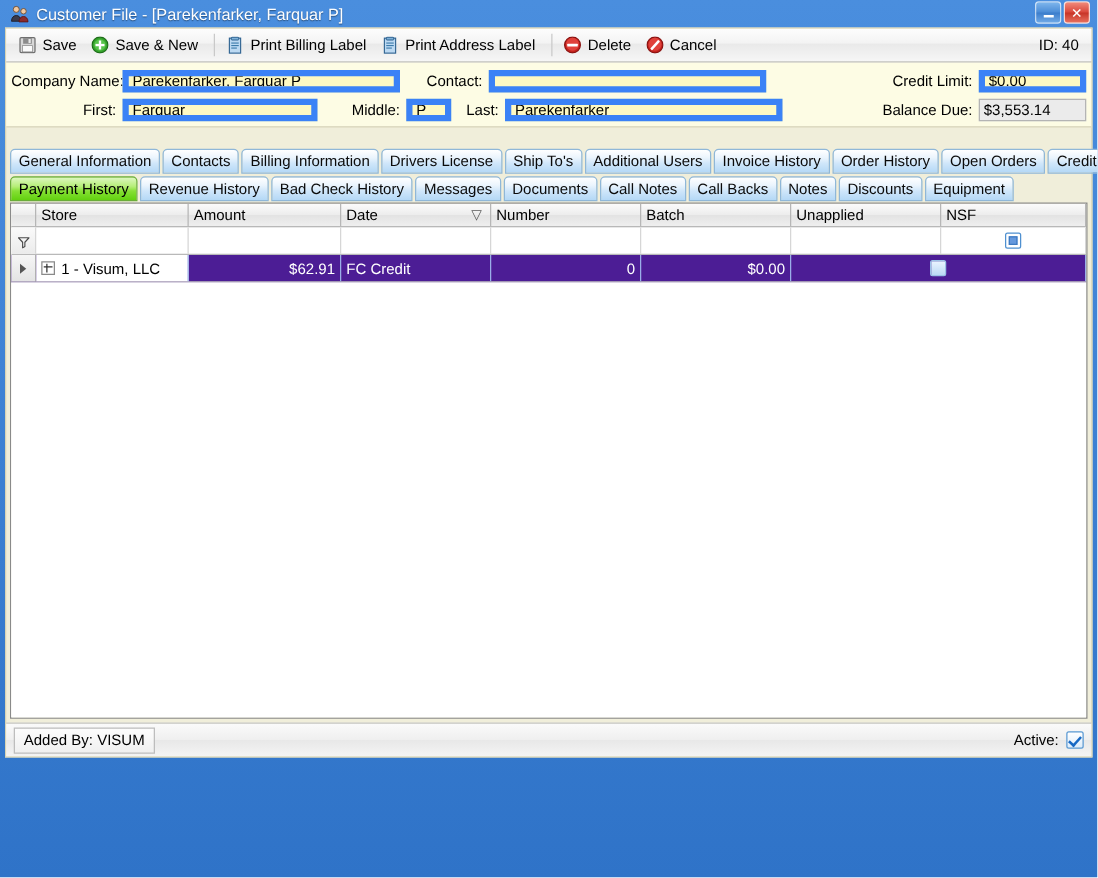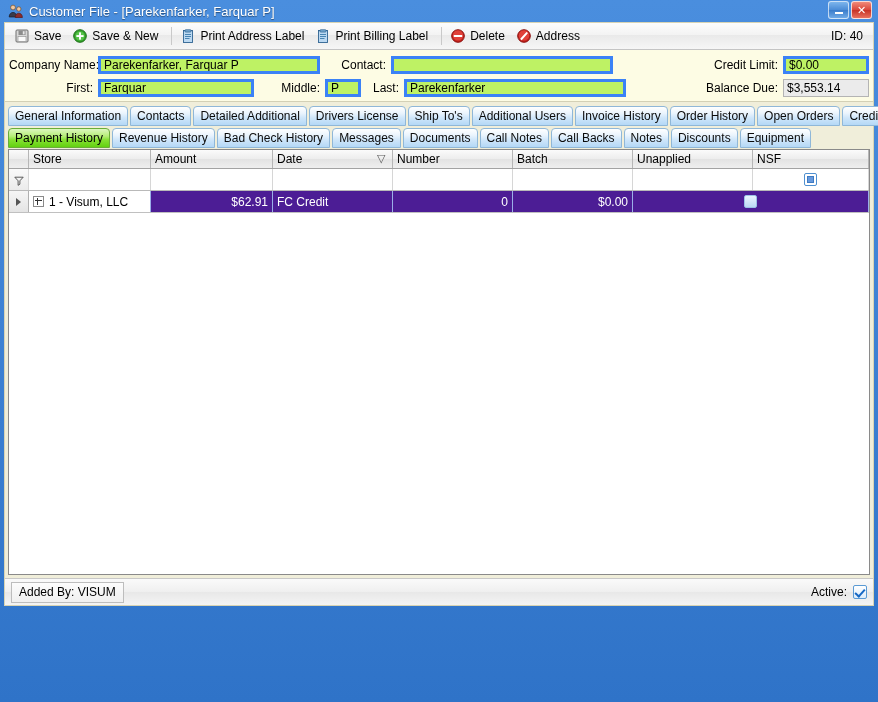--- a/index.html
+++ b/index.html
@@ -152,37 +152,37 @@
   .flabel {
     font-size: 12px;
     text-align: right;
     padding-right: 5px;
     white-space: nowrap;
     color: #000;
   }
   .finput {
     height: 18px;
     box-sizing: border-box;
-    border: 3px solid #3b82f6;
-    background: #bef264;
+    border: 5px solid #3b82f6;
+    background: #fef9c3;
     font-family: "Liberation Sans", sans-serif;
     font-size: 12px;
     padding: 1px 3px;
     color: #000;
     outline: none;
   }
   .finput.readonly {
     background: #ebebeb;
     border: 1px solid #b4b4b4;
   }
   .spacer-flex { flex: 1 1 auto; }
 
   
   .tabzone {
-    padding: 3px 3px 0 3px;
+    padding: 16px 3px 0 3px;
     flex: 0 0 auto;
   }
   .tabrow {
     display: flex;
     align-items: flex-end;
     gap: 2px;
     height: 21px;
   }
   .tabrow + .tabrow { margin-top: 1px; }
   .tab {
@@ -468,34 +468,34 @@
       <div class="tbtn">
         <span class="ico ico-doc">
           <svg width="14" height="15" viewBox="0 0 14 15">
             <rect x="2.5" y="1.5" width="9" height="12" fill="#bcd9f2" stroke="#2f6391" stroke-width="0.9"></rect>
             <rect x="4" y="0.8" width="6" height="2.2" rx="0.6" fill="#7fb1d8" stroke="#2f6391" stroke-width="0.8"></rect>
             <rect x="4" y="5" width="6" height="0.9" fill="#3d7cab"></rect>
             <rect x="4" y="7" width="6" height="0.9" fill="#3d7cab"></rect>
             <rect x="4" y="9" width="4.5" height="0.9" fill="#3d7cab"></rect>
           </svg>
         </span>
-        <span>Print Address Label</span>
+        <span>Print Billing Label</span>
       </div>
 
       <div class="tbtn">
         <span class="ico ico-doc">
           <svg width="14" height="15" viewBox="0 0 14 15">
             <rect x="2.5" y="1.5" width="9" height="12" fill="#bcd9f2" stroke="#2f6391" stroke-width="0.9"></rect>
             <rect x="4" y="0.8" width="6" height="2.2" rx="0.6" fill="#7fb1d8" stroke="#2f6391" stroke-width="0.8"></rect>
             <rect x="4" y="5" width="6" height="0.9" fill="#3d7cab"></rect>
             <rect x="4" y="7" width="6" height="0.9" fill="#3d7cab"></rect>
             <rect x="4" y="9" width="4.5" height="0.9" fill="#3d7cab"></rect>
           </svg>
         </span>
-        <span>Print Billing Label</span>
+        <span>Print Address Label</span>
       </div>
 
       <div class="tsep"></div>
 
       <div class="tbtn">
         <span class="ico ico-circle">
           <svg width="14" height="14" viewBox="0 0 14 14">
             <circle cx="7" cy="7" r="6.3" fill="#c3221c" stroke="#8a1210" stroke-width="1"></circle>
             <circle cx="7" cy="6.4" r="5.2" fill="#e0413a"></circle>
             <rect x="2.8" y="6" width="8.4" height="2.1" rx="0.4" fill="#ffffff"></rect>
@@ -505,21 +505,21 @@
       </div>
 
       <div class="tbtn">
         <span class="ico ico-circle">
           <svg width="14" height="14" viewBox="0 0 14 14">
             <circle cx="7" cy="7" r="6.3" fill="#c3221c" stroke="#8a1210" stroke-width="1"></circle>
             <circle cx="7" cy="6.4" r="5.2" fill="#e0413a"></circle>
             <rect x="6.1" y="2.2" width="2.0" height="9.6" rx="0.5" fill="#ffffff" transform="rotate(42 7 7)"></rect>
           </svg>
         </span>
-        <span>Address</span>
+        <span>Cancel</span>
       </div>
 
       <div class="toolbar-id">ID: 40</div>
     </div>
 
     <div class="fieldpanel">
       <div class="frow">
         <span class="flabel" style="width:84px">Company Name:</span>
         <input class="finput" style="width: 222px;" value="Parekenfarker, Farquar P">
         <span class="flabel" style="width:66px">Contact:</span>
@@ -543,21 +543,21 @@
 
     <div class="tabzone">
       <div class="tabrow">
         <div class="tab">
             <span>General Information</span>
           </div>
         <div class="tab">
             <span>Contacts</span>
           </div>
         <div class="tab">
-            <span>Detailed Additional</span>
+            <span>Billing Information</span>
           </div>
         <div class="tab">
             <span>Drivers License</span>
           </div>
         <div class="tab">
             <span>Ship To's</span>
           </div>
         <div class="tab">
             <span>Additional Users</span>
           </div>

